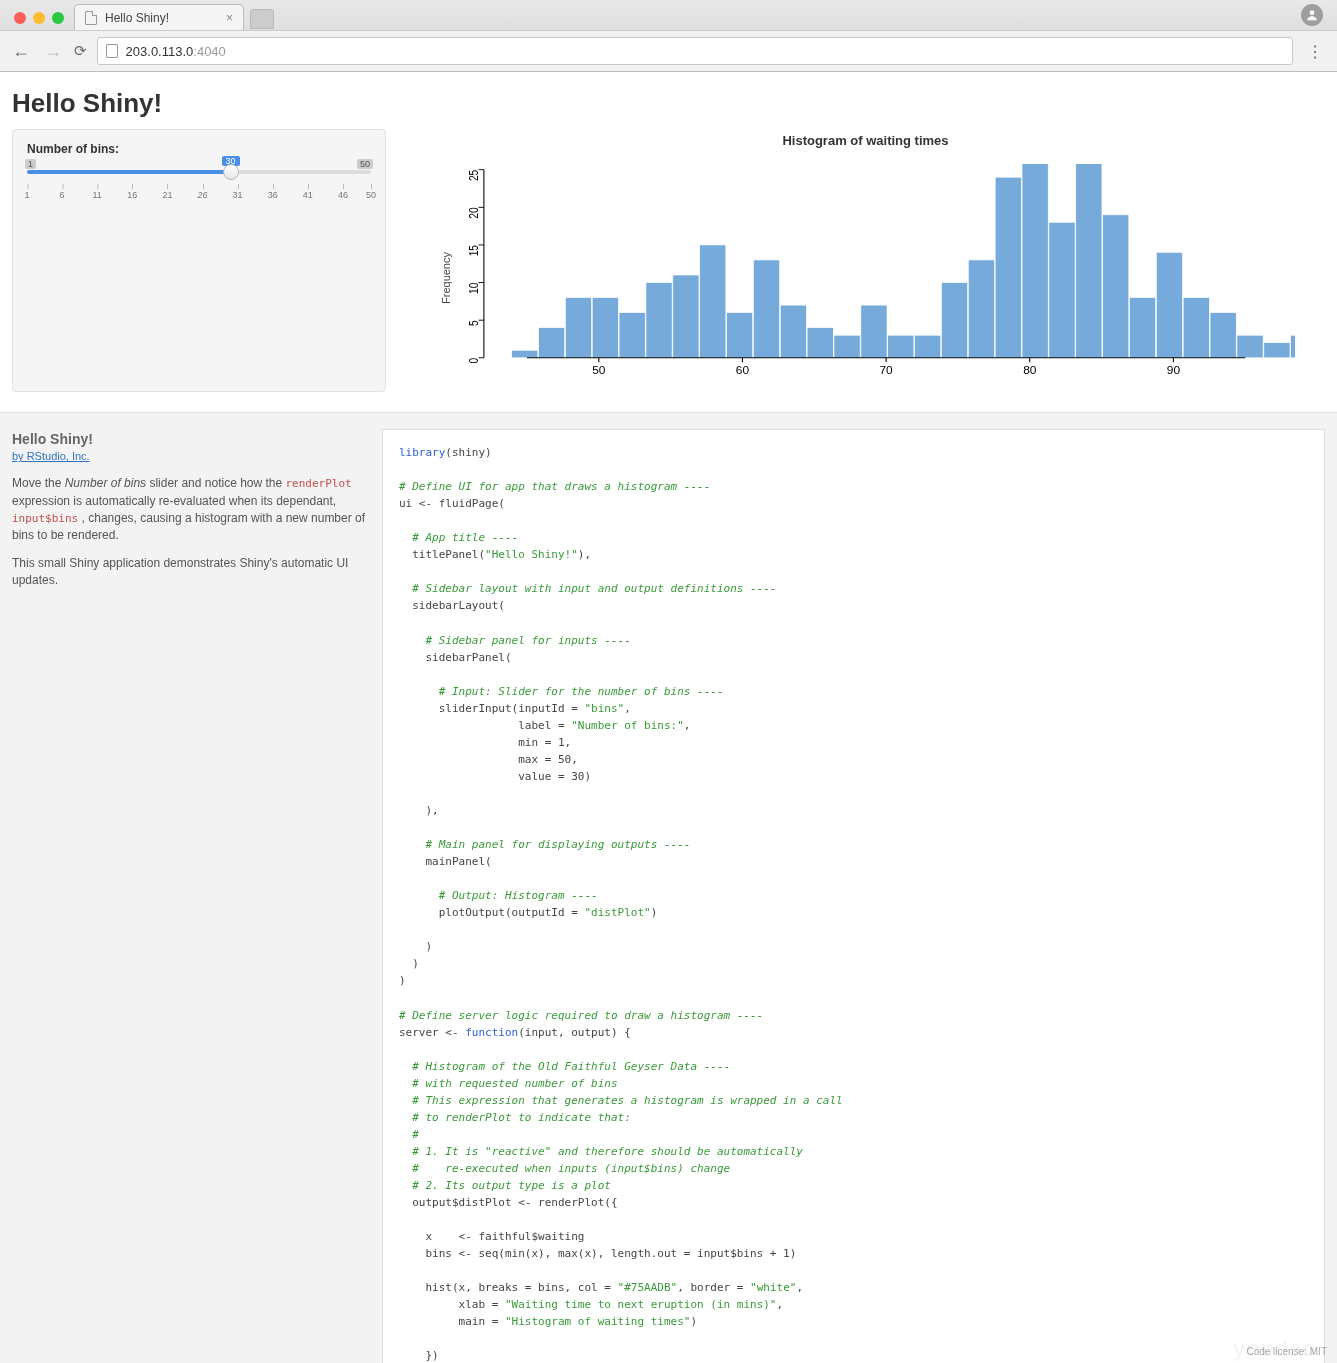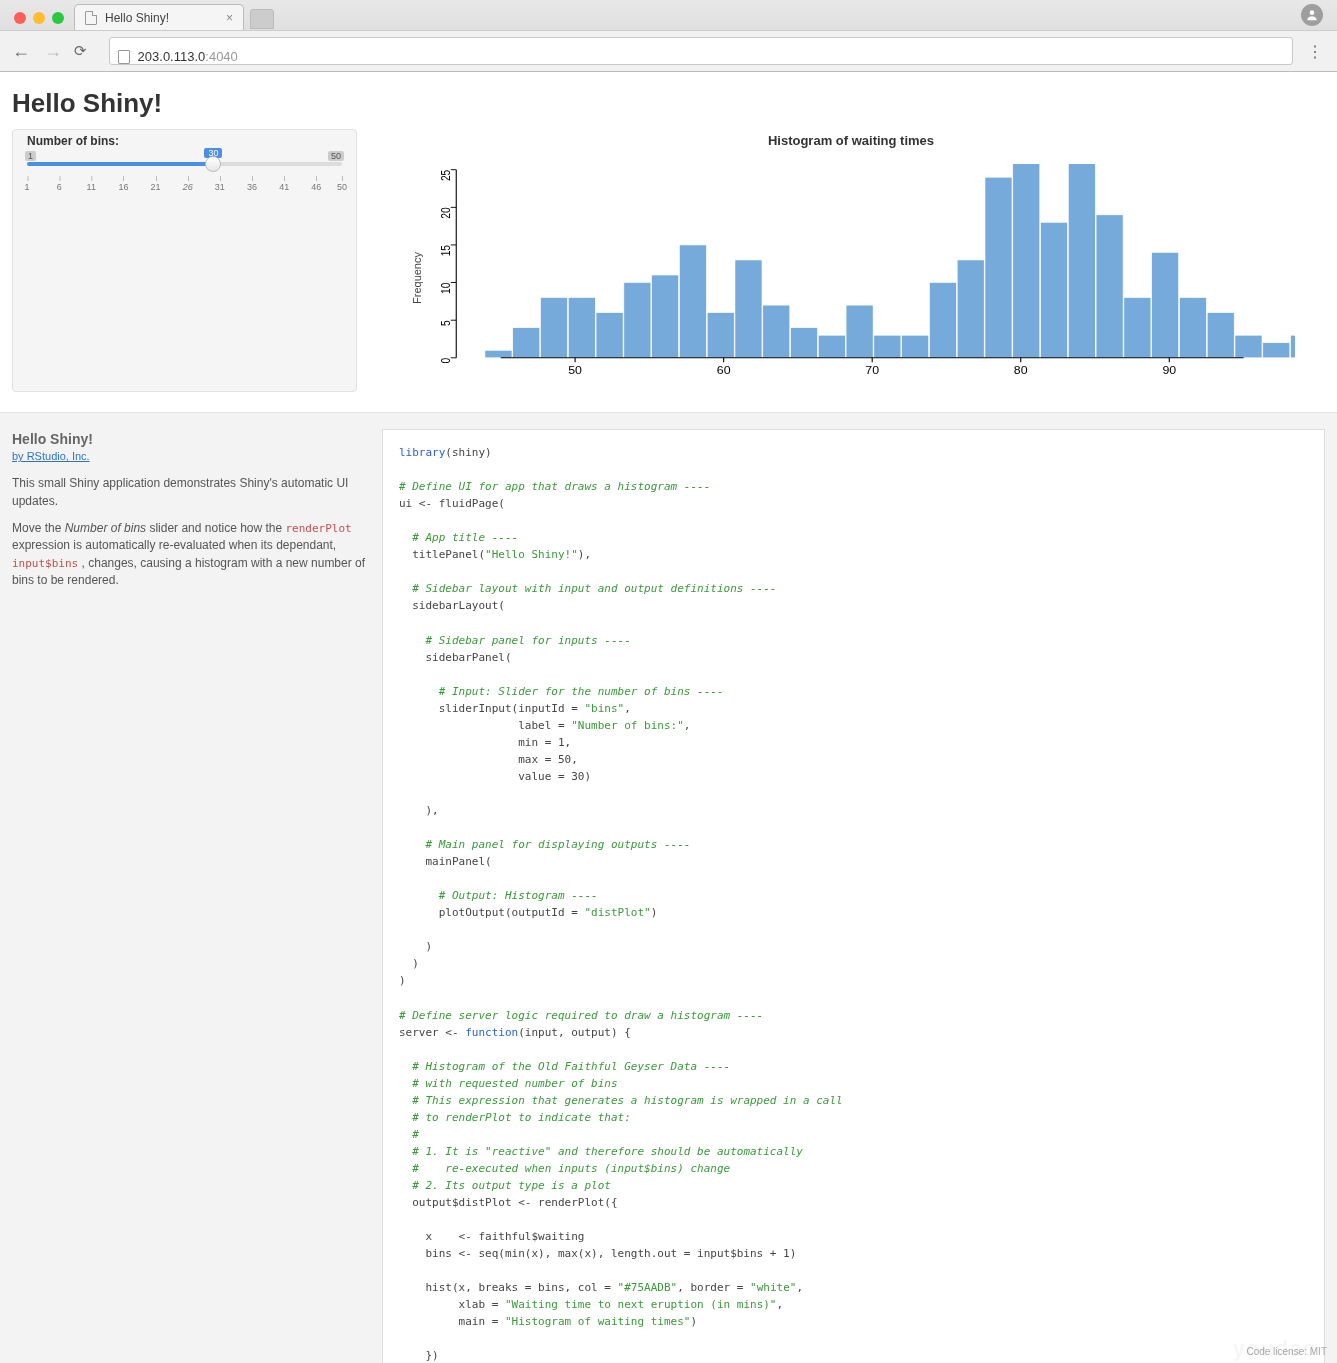--- a/index.html
+++ b/index.html
@@ -13,29 +13,29 @@
   .tab { background:#f5f5f5; border:1px solid #bbb; border-bottom:none; border-radius:5px 5px 0 0; height:26px; display:flex; align-items:center; gap:8px; padding:0 10px; min-width:170px; font-size:12px; color:#444;}
   .tab .file-icon{width:12px;height:14px;border:1px solid #999;border-radius:1px;position:relative;}
   .tab .file-icon::after{content:"";position:absolute;top:-1px;right:-1px;width:4px;height:4px;border-left:1px solid #999;border-bottom:1px solid #999;background:#f5f5f5;}
   .tab .close{margin-left:auto;color:#888;}
   .newtab{width:24px;height:20px;background:#ccc;border:1px solid #bbb;border-radius:3px 3px 0 0;margin-left:6px;margin-bottom:1px;}
   .avatar-top{margin-left:auto;margin-right:14px;align-self:center;width:22px;height:22px;border-radius:50%;background:#9e9e9e;display:flex;align-items:center;justify-content:center;color:#fff;font-size:13px;}
   .url-row{display:flex;align-items:center;gap:10px;padding:6px 10px;background:#f1f1f1;border-top:1px solid #ccc;}
   .nav-btn{color:#6b6b6b;font-size:18px;padding:0 2px;}
   .nav-btn.disabled{color:#bcbcbc;}
   .reload{font-size:15px;color:#6b6b6b;}
-  .urlbar{flex:1;background:#fff;border:1px solid #c8c8c8;border-radius:3px;height:28px;display:flex;align-items:flex-end;padding:0 8px;gap:8px;font-size:13px;margin-left:12px;}
+  .urlbar{flex:1;background:#fff;border:1px solid #c8c8c8;border-radius:3px;height:28px;display:flex;align-items:center;padding:0 8px;gap:8px;font-size:13px;}
   .urlbar .site-icon{width:12px;height:14px;border:1px solid #999;border-radius:1px;}
   .urlbar .port{color:#9a9a9a;}
   .menu-dots{color:#6b6b6b;font-size:16px;padding:0 4px;}
   
   .page{padding:10px 12px 20px 12px;}
   h2.app-title{font-size:26px;font-weight:600;margin:6px 0 10px 0;}
   .layout{display:flex;gap:20px;}
-  .sidebar{width:345px;background:#f5f5f5;border:1px solid #e2e2e2;border-radius:4px;padding:4px 14px;}
+  .sidebar{width:374px;background:#f5f5f5;border:1px solid #e2e2e2;border-radius:4px;padding:12px 14px;}
   .sidebar label{font-weight:600;font-size:12px;display:block;margin-bottom:6px;}
   .slider-track{position:relative;height:18px;}
   .track-bg{position:absolute;top:8px;left:0;right:0;height:4px;background:#dcdcdc;border-radius:3px;}
   .track-fill{position:absolute;top:8px;left:0;height:4px;background:#4a8fe6;border-radius:3px;}
   .endpt{position:absolute;top:-3px;font-size:9px;background:#ccc;color:#555;border-radius:2px;padding:0 3px;}
   .slider-bubble{position:absolute;top:-6px;background:#4a8fe6;color:#fff;font-size:9px;padding:0 4px;border-radius:2px;transform:translateX(-50%);}
   .slider-thumb{position:absolute;top:2px;width:16px;height:16px;border-radius:50%;background:linear-gradient(#fff,#e6e6e6);border:1px solid #bbb;transform:translateX(-50%);}
   .ticks{position:relative;height:22px;margin-top:4px;font-size:9px;color:#777;}
   .ticks span{position:absolute;transform:translateX(-50%);top:6px;}
   .ticks .tk::before{content:"";position:absolute;top:-6px;left:50%;width:1px;height:5px;background:#bbb;}
@@ -187,24 +187,24 @@
           </svg>
       </div>
     </div>
   </div>
 
   <div class="divider"></div>
   <div class="lower">
     <div class="desc-col">
       <h3>Hello Shiny!</h3>
       <a class="by" href="#">by RStudio, Inc.</a>
-      <p>This small Shiny application demonstrates Shiny's automatic UI updates.</p>
       <p>
         <span>Move the </span><em>Number of bins</em><span> slider and notice how the </span><code>renderPlot</code><span> expression is automatically re-evaluated when its dependant, </span><code>input$bins</code><span> , changes, causing a histogram with a new number of bins to be rendered.</span>
       </p>
+      <p>This small Shiny application demonstrates Shiny's automatic UI updates.</p>
     </div>
     <div class="code-col">
       <div class="code-body"><span class="c-kw">library</span>(shiny)
 
 <span class="c-cm"># Define UI for app that draws a histogram ----</span>
 ui &lt;- fluidPage(
 
   <span class="c-cm"># App title ----</span>
   titlePanel(<span class="c-str">"Hello Shiny!"</span>),
 

